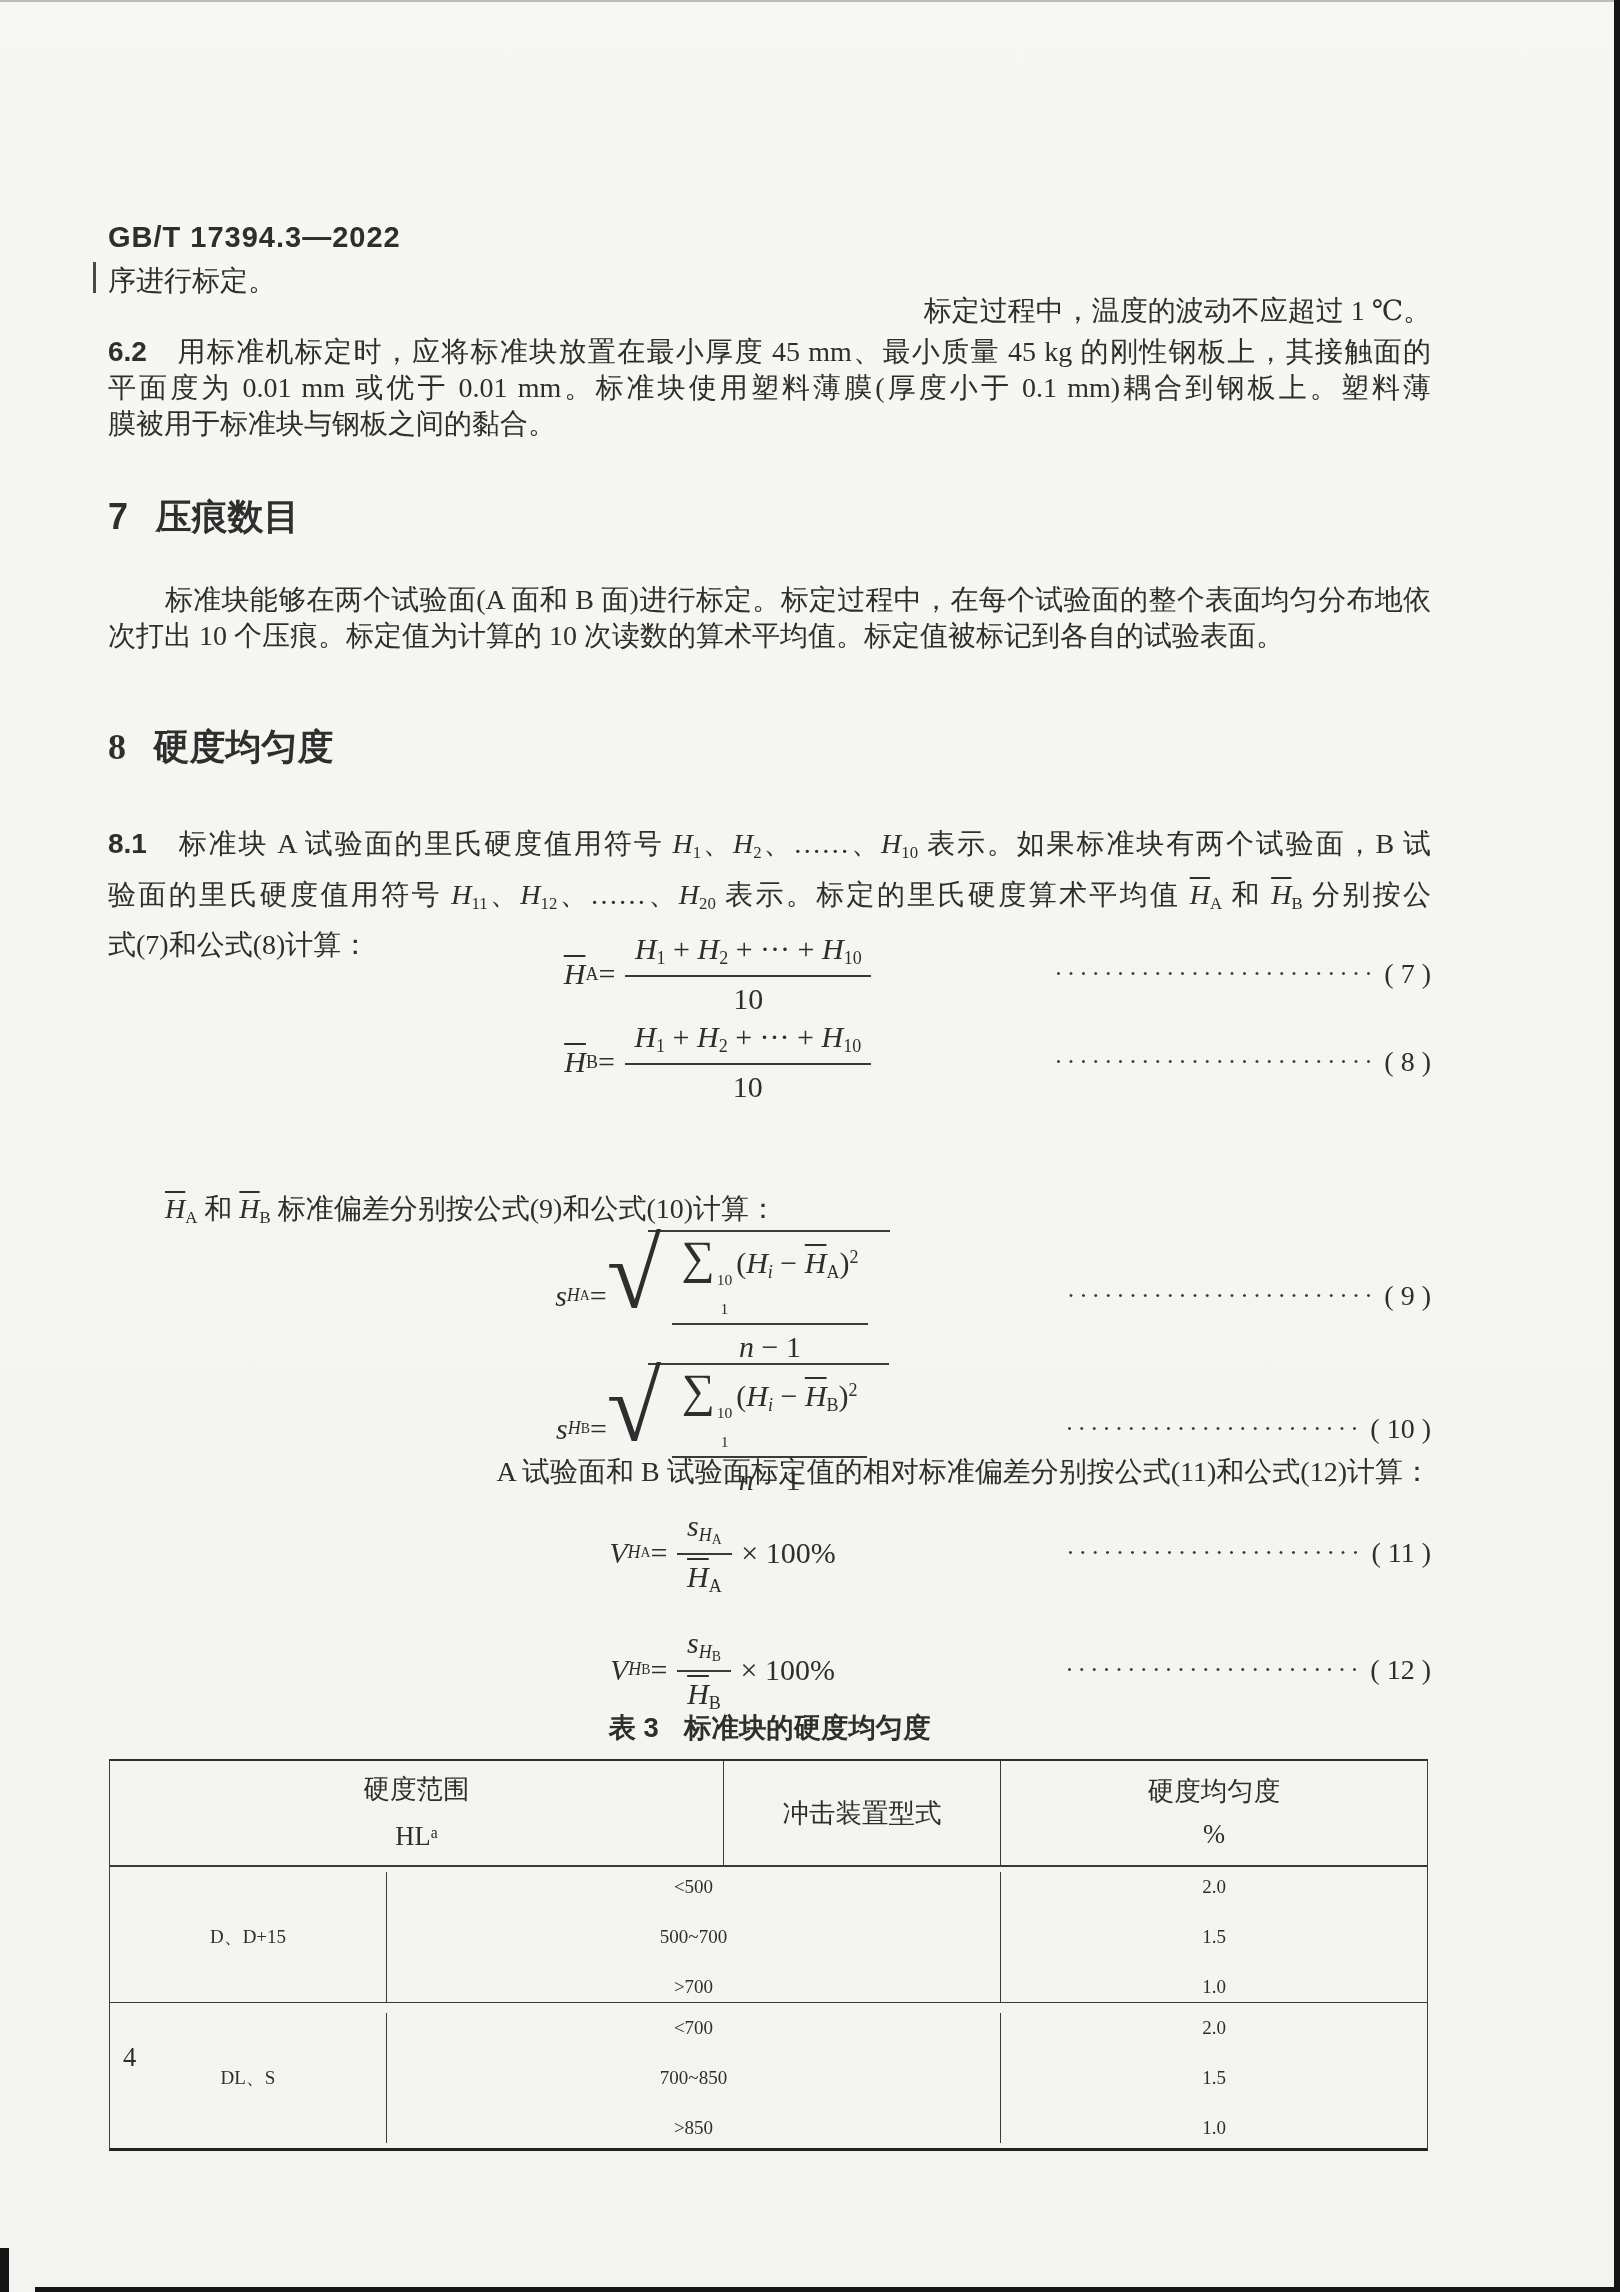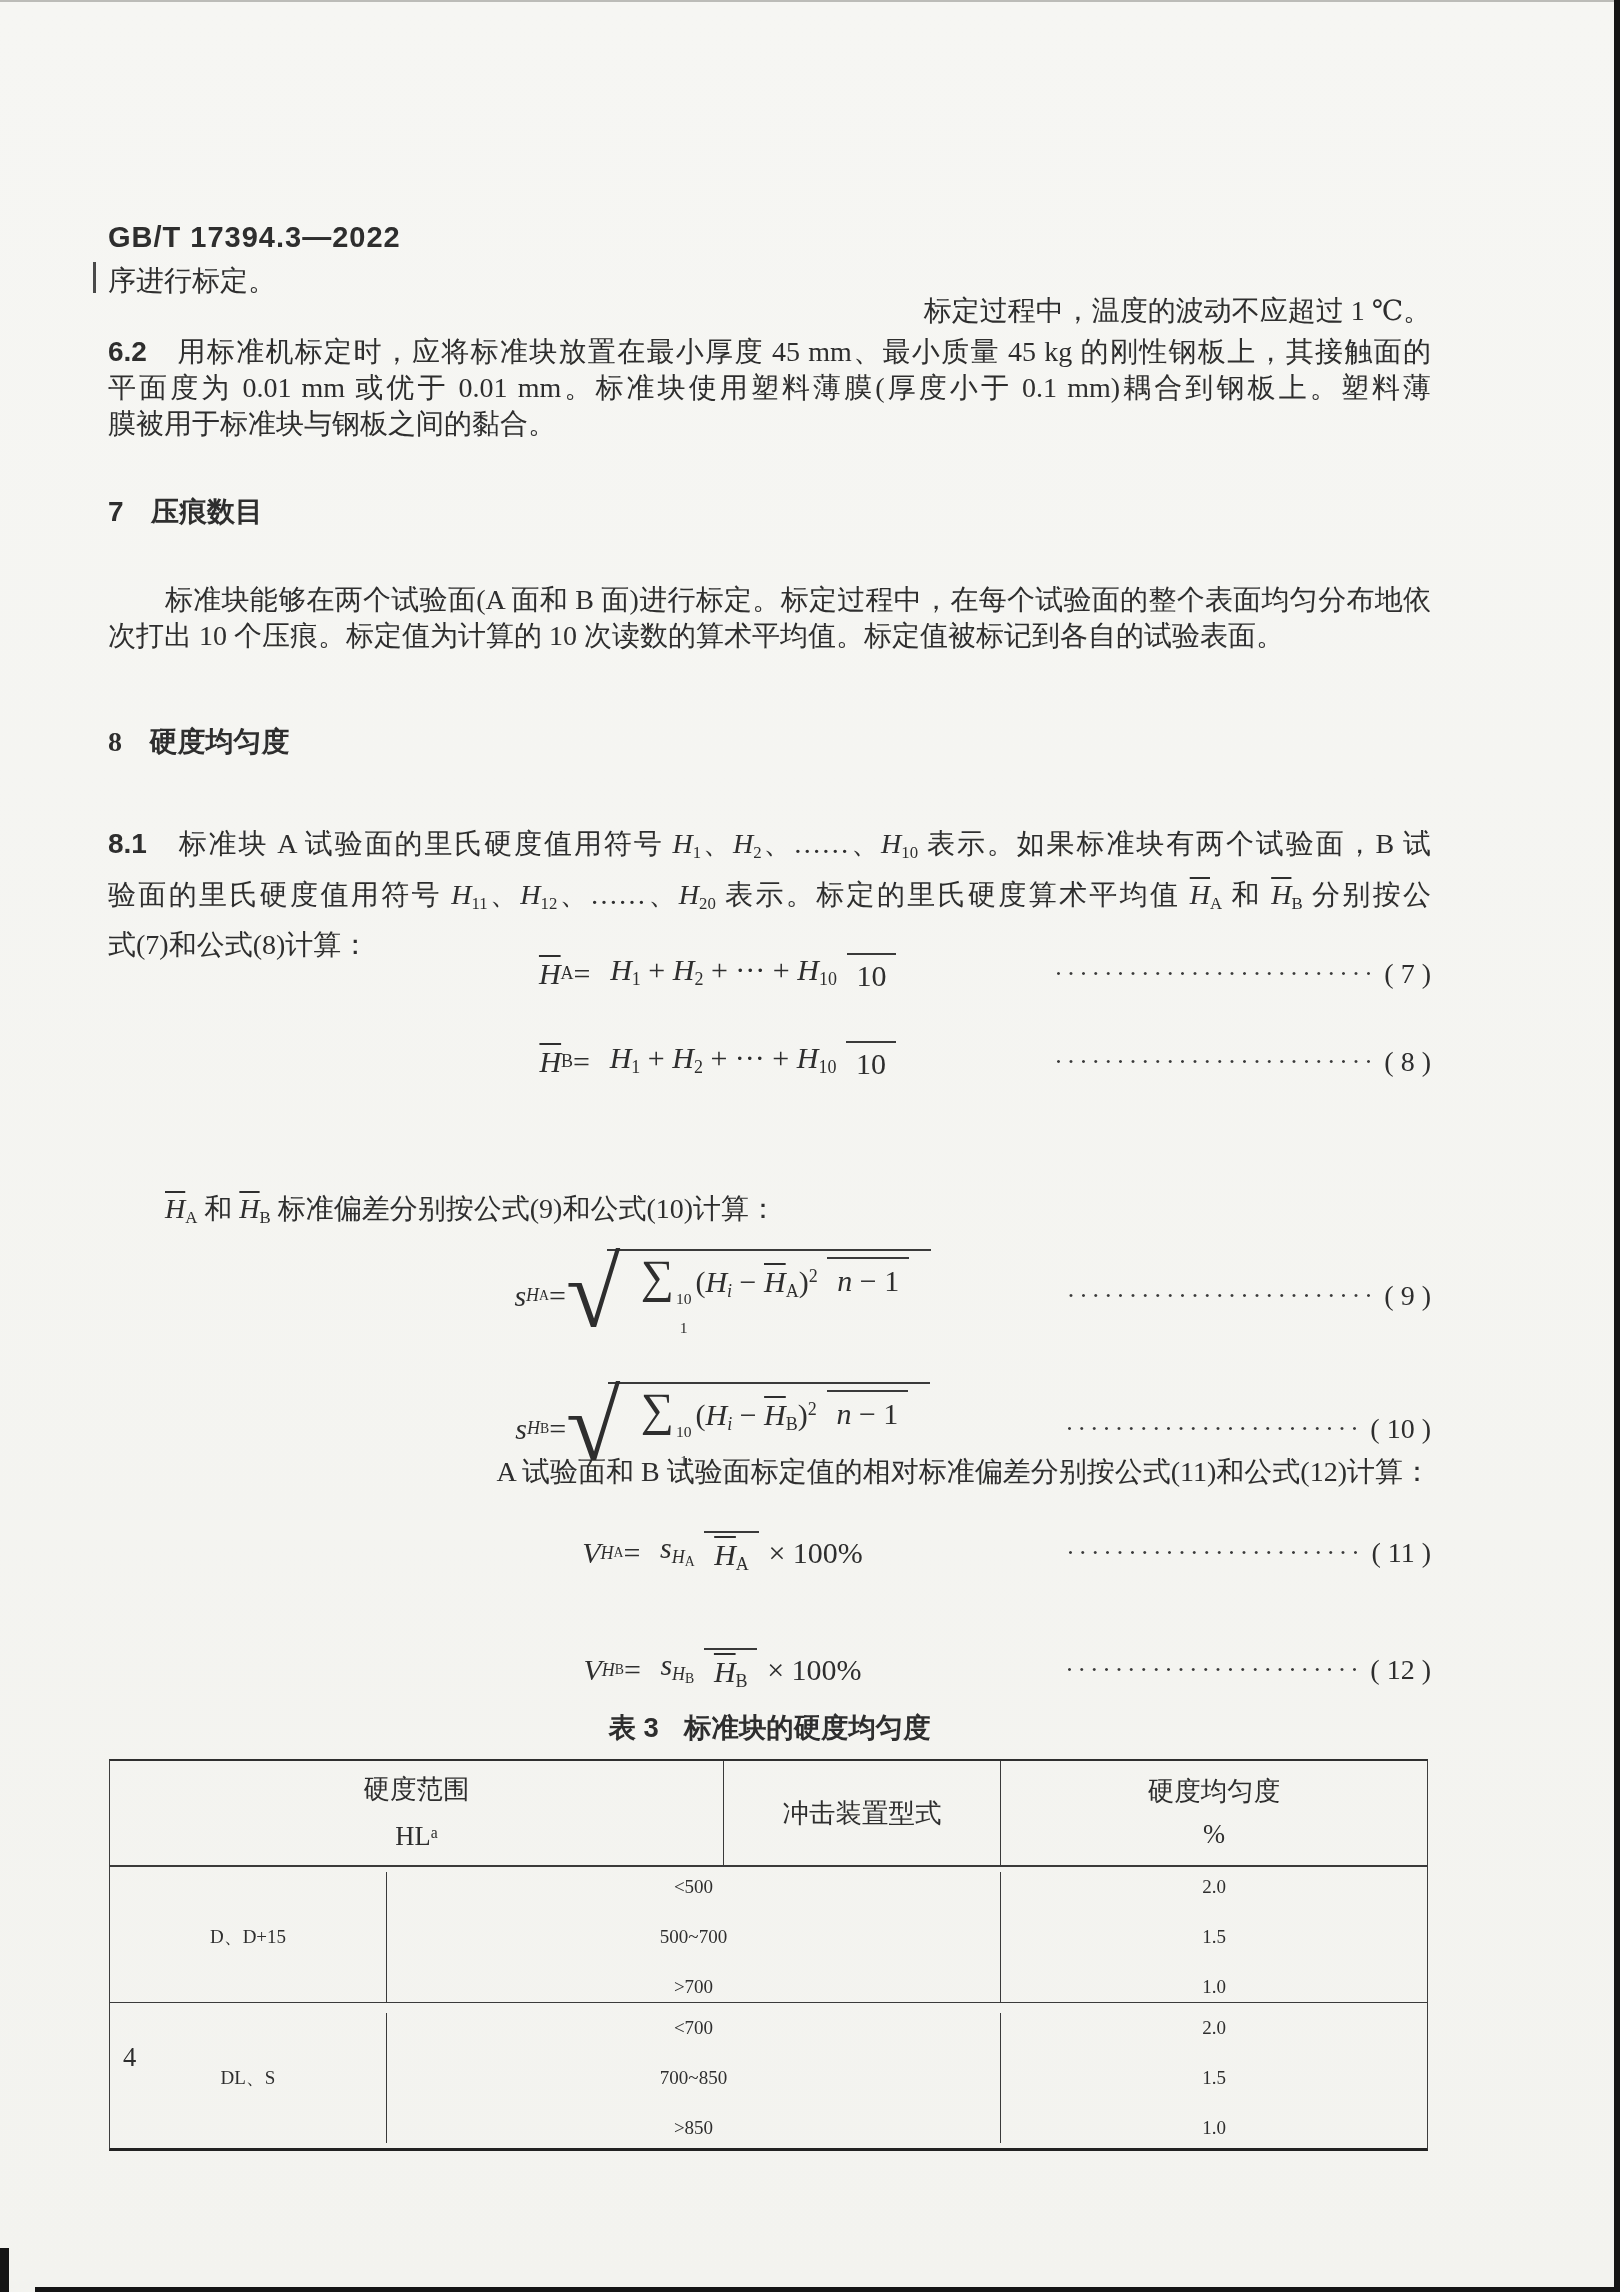--- a/index.html
+++ b/index.html
@@ -16,34 +16,34 @@
   .sans{font-family:"Liberation Sans","DejaVu Sans",sans-serif;font-weight:bold;}
   .line{line-height:36px;}
   .jl{white-space:nowrap;text-align:justify;text-align-last:justify;}
   .ind{text-indent:57px;text-align:right;}
 
   
   .std-no{top:221px;font-size:29px;letter-spacing:1px;}
   .chbar{left:93px;top:262px;width:2.9px;height:31px;background:#4a4a4a;}
 
   
-  .clause-h{font-size:28px;}
+  .clause-h{font-size:36px;}
   .clause-h .num{margin-right:27.4px;}
 
   
   .formula{position:absolute;left:108px;width:1323px;display:flex;justify-content:center;align-items:center;}
   .math{display:inline-flex;align-items:center;font-size:30px;font-style:normal;position:relative;left:-47px;}
   .var{font-style:italic;}
   .sub{font-size:0.60em;vertical-align:-0.28em;}
   .sub2{font-size:0.46em;vertical-align:-0.55em;}
   .sup{font-size:0.60em;vertical-align:0.55em;}
   .ovl{text-decoration:overline;text-decoration-thickness:2px;}
   .bigop{font-size:1.55em;line-height:0.85;font-style:normal;}
   .stk{display:inline-flex;flex-direction:column;justify-content:space-between;font-size:0.52em;line-height:1;height:2.9em;vertical-align:-0.75em;margin:0 3.9px 0 2px;font-style:normal;}
-  .frac{display:inline-flex;align-items:stretch;text-align:center;vertical-align:middle;margin:0 9.8px;}
+  .frac{display:inline-flex;flex-direction:column;align-items:stretch;text-align:center;vertical-align:middle;margin:0 9.8px;}
   .fnum{padding:0 9.8px 5.9px;}
   .fden{border-top:2.5px solid #3a3a3a;padding:4.9px 9.8px 0;}
   .sqrt{display:inline-flex;align-items:flex-start;}
   .rad{font-size:3.3em;line-height:1;font-weight:300;margin-right:-0.13em;transform:translateY(-0.03em);font-style:normal;}
   .rcd{border-top:2.9px solid #3a3a3a;padding:5.9px 11.8px 0 13.7px;margin-top:0.10em;}
   .tail{position:absolute;right:0;top:50%;transform:translateY(-50%);display:flex;align-items:center;gap:7.8px;}
   .dots{font-size:25.5px;letter-spacing:3.9px;color:#3a3a3a;}
   .eqnum{font-size:28px;}
   .f0{top:925px;height:98px;}
   .f1{top:1013px;height:98px;}

